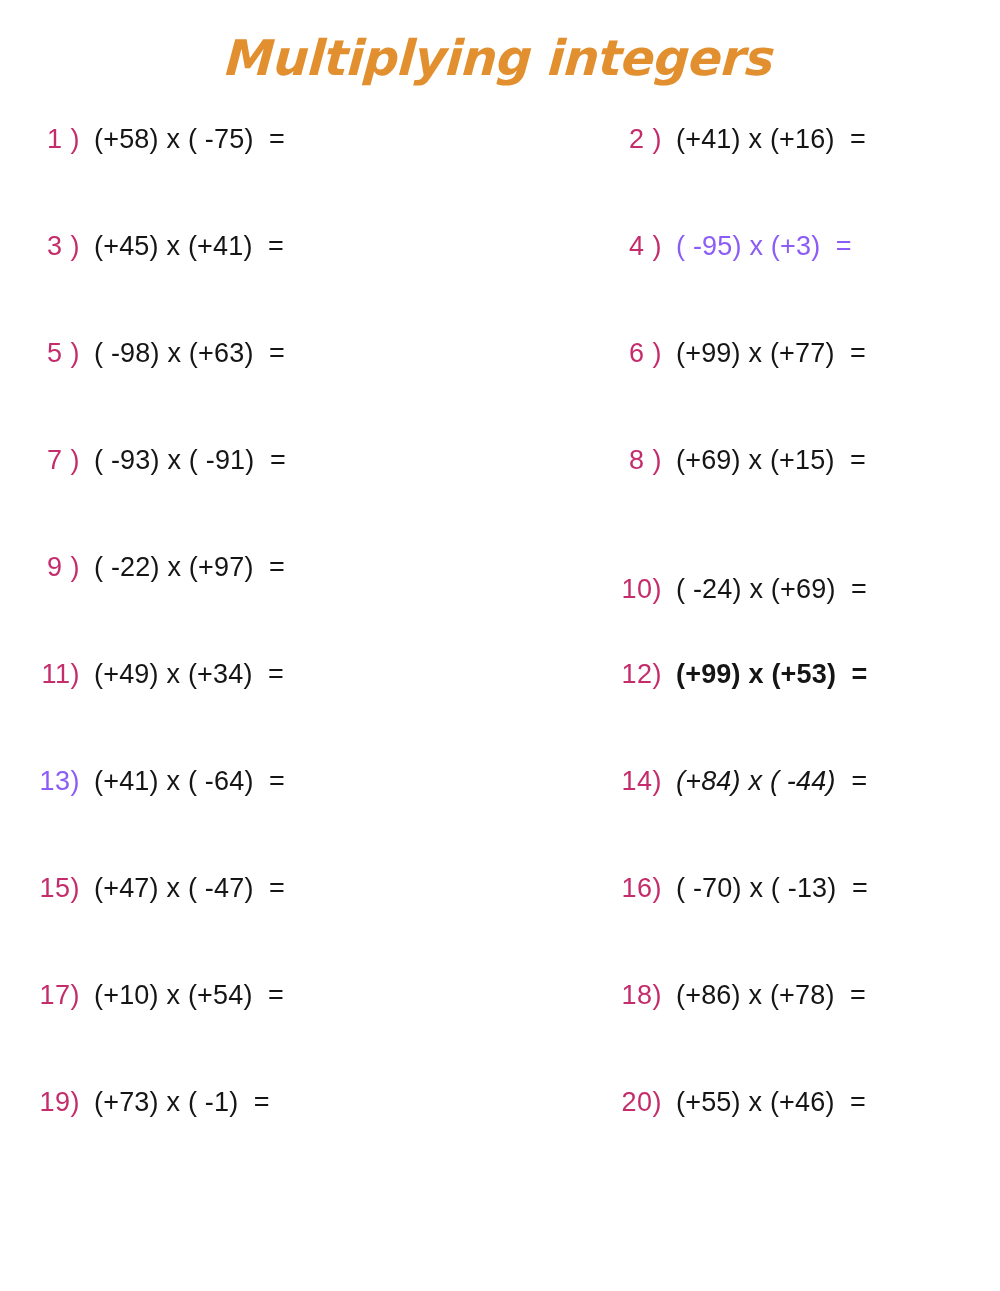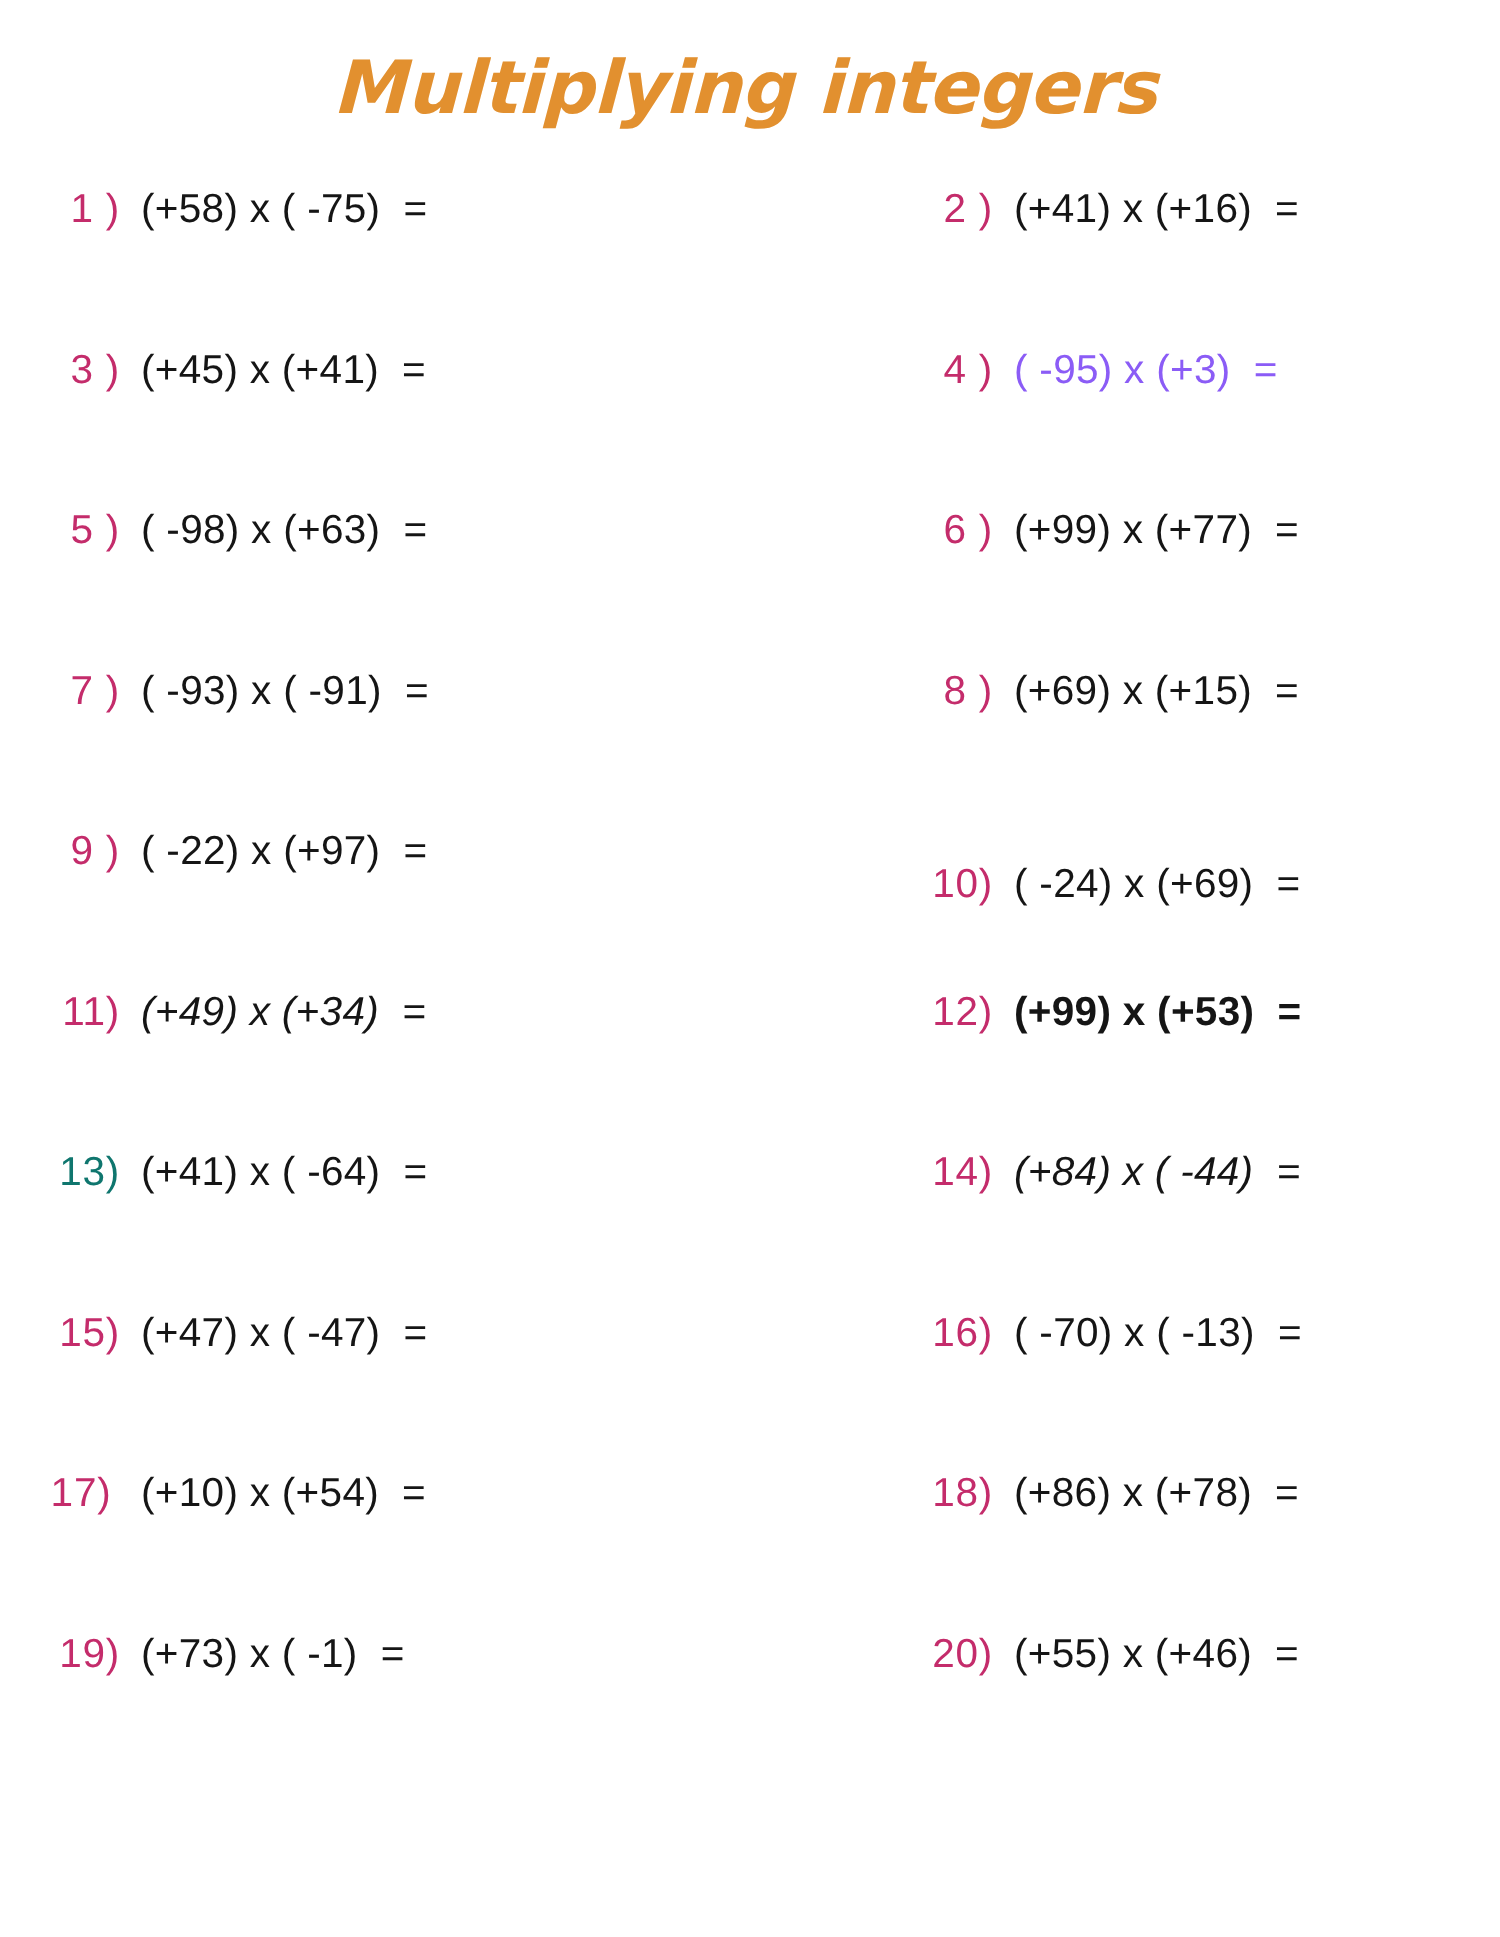--- a/index.html
+++ b/index.html
@@ -155,31 +155,31 @@
       </div>
       <div class="pcell right">
         <span class="pnum" style="color: rgb(196, 44, 107); margin-top: 44px;">10)</span>
         <span class="pexpr" style="color: rgb(21, 21, 21);">( -24) x (+69)  =</span>
       </div>
     </div>
 
     <div class="prow">
       <div class="pcell left">
         <span class="pnum" style="color: rgb(196, 44, 107);">11)</span>
-        <span class="pexpr" style="color: rgb(21, 21, 21); font-style: italic;">(+49) x (+34)  =</span>
+        <span class="pexpr" style="color: rgb(21, 21, 21);">(+49) x (+34)  =</span>
       </div>
       <div class="pcell right">
         <span class="pnum" style="color: rgb(196, 44, 107);">12)</span>
         <span class="pexpr" style="color: rgb(21, 21, 21); font-weight: bold;">(+99) x (+53)  =</span>
       </div>
     </div>
 
     <div class="prow">
       <div class="pcell left">
-        <span class="pnum" style="color: #0f766e;">13)</span>
+        <span class="pnum" style="color: #8b5cf6;">13)</span>
         <span class="pexpr" style="color: rgb(21, 21, 21);">(+41) x ( -64)  =</span>
       </div>
       <div class="pcell right">
         <span class="pnum" style="color: rgb(196, 44, 107);">14)</span>
         <span class="pexpr" style="color: rgb(21, 21, 21); font-style: italic;">(+84) x ( -44)  =</span>
       </div>
     </div>
 
     <div class="prow">
       <div class="pcell left">
@@ -187,21 +187,21 @@
         <span class="pexpr" style="color: rgb(21, 21, 21);">(+47) x ( -47)  =</span>
       </div>
       <div class="pcell right">
         <span class="pnum" style="color: rgb(196, 44, 107);">16)</span>
         <span class="pexpr" style="color: rgb(21, 21, 21);">( -70) x ( -13)  =</span>
       </div>
     </div>
 
     <div class="prow">
       <div class="pcell left">
-        <span class="pnum" style="color: rgb(196, 44, 107); text-align: center;">17)</span>
+        <span class="pnum" style="color: rgb(196, 44, 107);">17)</span>
         <span class="pexpr" style="color: rgb(21, 21, 21);">(+10) x (+54)  =</span>
       </div>
       <div class="pcell right">
         <span class="pnum" style="color: rgb(196, 44, 107);">18)</span>
         <span class="pexpr" style="color: rgb(21, 21, 21);">(+86) x (+78)  =</span>
       </div>
     </div>
 
     <div class="prow">
       <div class="pcell left">

